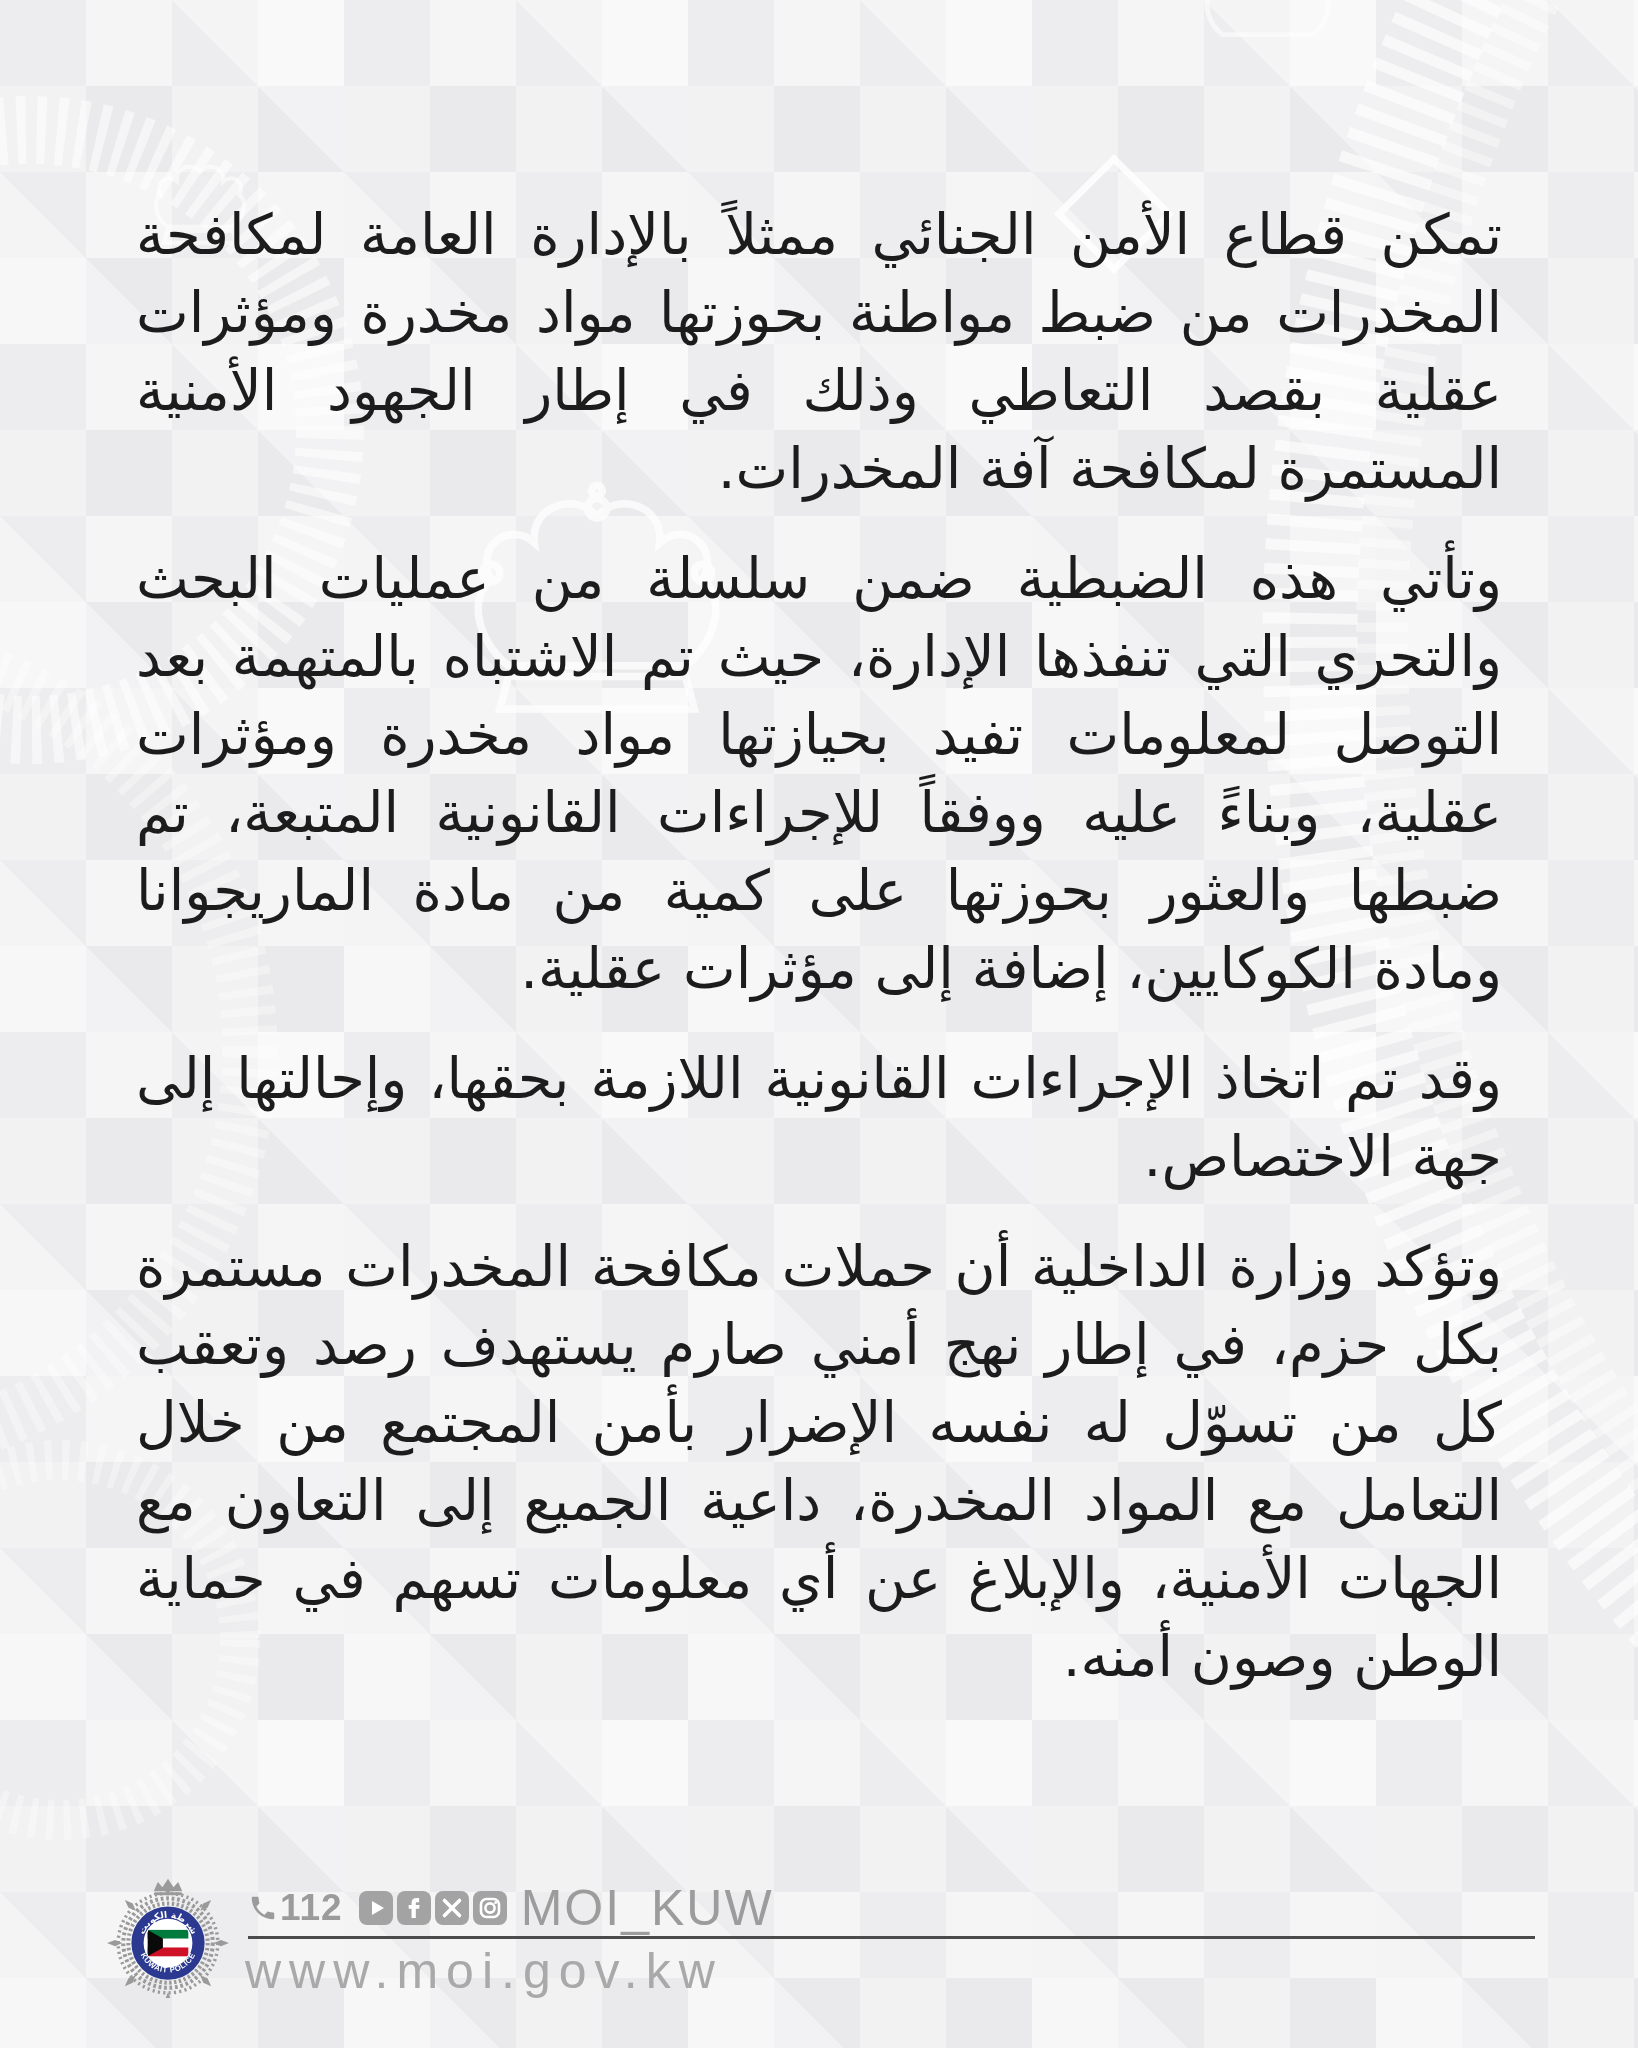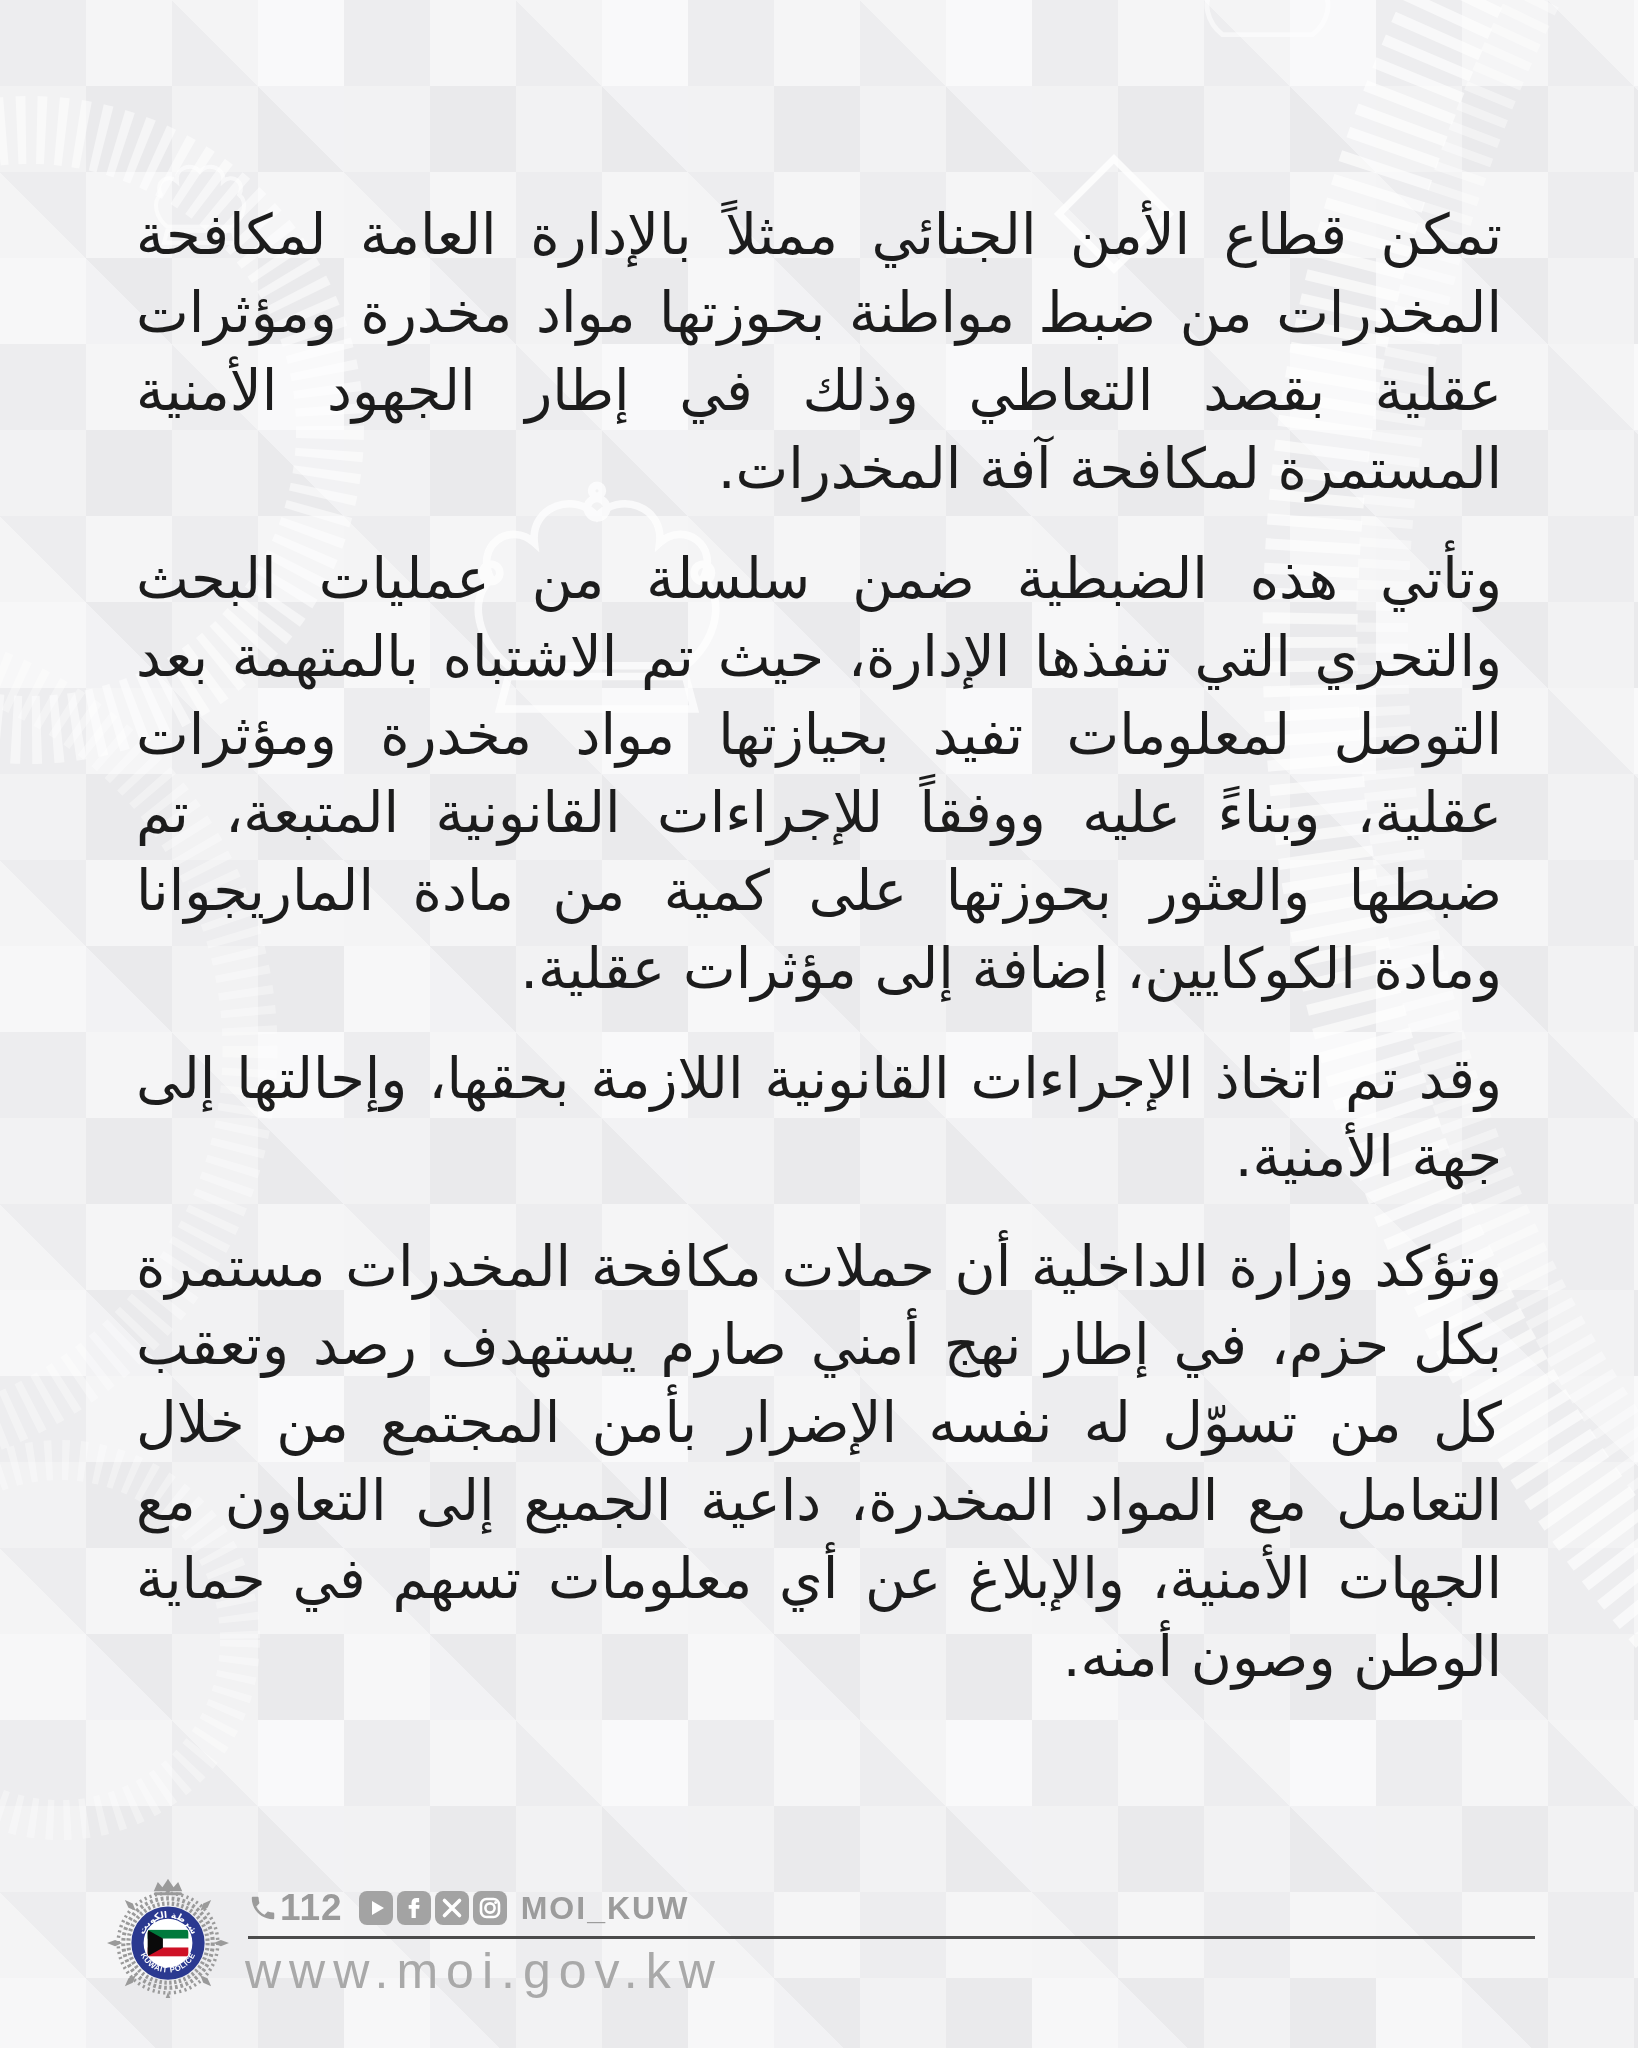--- a/index.html
+++ b/index.html
@@ -30,21 +30,21 @@
   .footer{position:absolute;left:0;top:1868px;width:1638px;height:180px;}
   .badge{position:absolute;left:104px;top:8px;width:128px;height:122px;}
   .f-row{
     position:absolute;left:248px;top:18px;height:44px;
     display:flex;align-items:center;gap:2px;
     color:#9b9b9b;
   }
   .f-phone-num{font-family:"Liberation Sans", sans-serif;font-weight:700;font-size:37px;letter-spacing:1px;margin-right:14px;}
   .s-icons{display:flex;align-items:center;gap:4px;}
   .s-icon{width:34px;height:34px;display:block;}
-  .f-handle{font-family:"Liberation Sans", sans-serif;font-weight:700;font-size:32px;letter-spacing:2px;color:#9c9c9c;margin-left:12px;}
+  .f-handle{font-family:"Liberation Sans", sans-serif;font-weight:400;font-size:50px;letter-spacing:2px;color:#9c9c9c;margin-left:12px;}
   .f-line{position:absolute;left:248px;top:68px;width:1287px;height:3px;background:#4b4b4b;}
   .f-url{
     position:absolute;left:245px;top:74px;
     font-family:"Liberation Sans", sans-serif;
     font-size:50px;color:#a9a9a9;letter-spacing:8px;font-weight:400;
   }
 </style>
 </head>
 <body>
 
@@ -80,21 +80,21 @@
     </g>
 
     <g transform="translate(1185,-60) scale(0.55)" stroke="#ffffff" stroke-width="9" fill="none" opacity="0.55">
       <path d="M68,172 C40,150 30,110 52,92 C36,60 70,38 92,58 C88,24 130,10 150,34 C170,10 212,24 208,58 C230,38 264,60 248,92 C270,110 260,150 232,172 Z"></path>
     </g>
   </svg>
 
   <main class="article">
     <p>تمكن قطاع الأمن الجنائي ممثلاً بالإدارة العامة لمكافحة المخدرات من ضبط مواطنة بحوزتها مواد مخدرة ومؤثرات عقلية بقصد التعاطي وذلك في إطار الجهود الأمنية المستمرة لمكافحة آفة المخدرات.</p>
     <p>وتأتي هذه الضبطية ضمن سلسلة من عمليات البحث والتحري التي تنفذها الإدارة، حيث تم الاشتباه بالمتهمة بعد التوصل لمعلومات تفيد بحيازتها مواد مخدرة ومؤثرات عقلية، وبناءً عليه ووفقاً للإجراءات القانونية المتبعة، تم ضبطها والعثور بحوزتها على كمية من مادة الماريجوانا ومادة الكوكايين، إضافة إلى مؤثرات عقلية.</p>
-    <p>وقد تم اتخاذ الإجراءات القانونية اللازمة بحقها، وإحالتها إلى جهة الأمنية.</p>
+    <p>وقد تم اتخاذ الإجراءات القانونية اللازمة بحقها، وإحالتها إلى جهة الاختصاص.</p>
     <p>وتؤكد وزارة الداخلية أن حملات مكافحة المخدرات مستمرة بكل حزم، في إطار نهج أمني صارم يستهدف رصد وتعقب كل من تسوّل له نفسه الإضرار بأمن المجتمع من خلال التعامل مع المواد المخدرة، داعية الجميع إلى التعاون مع الجهات الأمنية، والإبلاغ عن أي معلومات تسهم في حماية الوطن وصون أمنه.</p>
   </main>
 
   <footer class="footer">
 
     <svg class="badge" viewBox="0 0 120 120" xmlns="http://www.w3.org/2000/svg">
 
       <g stroke="#9a9a9a" fill="none">
         <circle cx="60" cy="66" r="39" stroke-width="4" stroke-dasharray="2.4 2.4"></circle>
         <circle cx="60" cy="66" r="44" stroke-width="4" stroke-dasharray="2.7 2.7"></circle>

